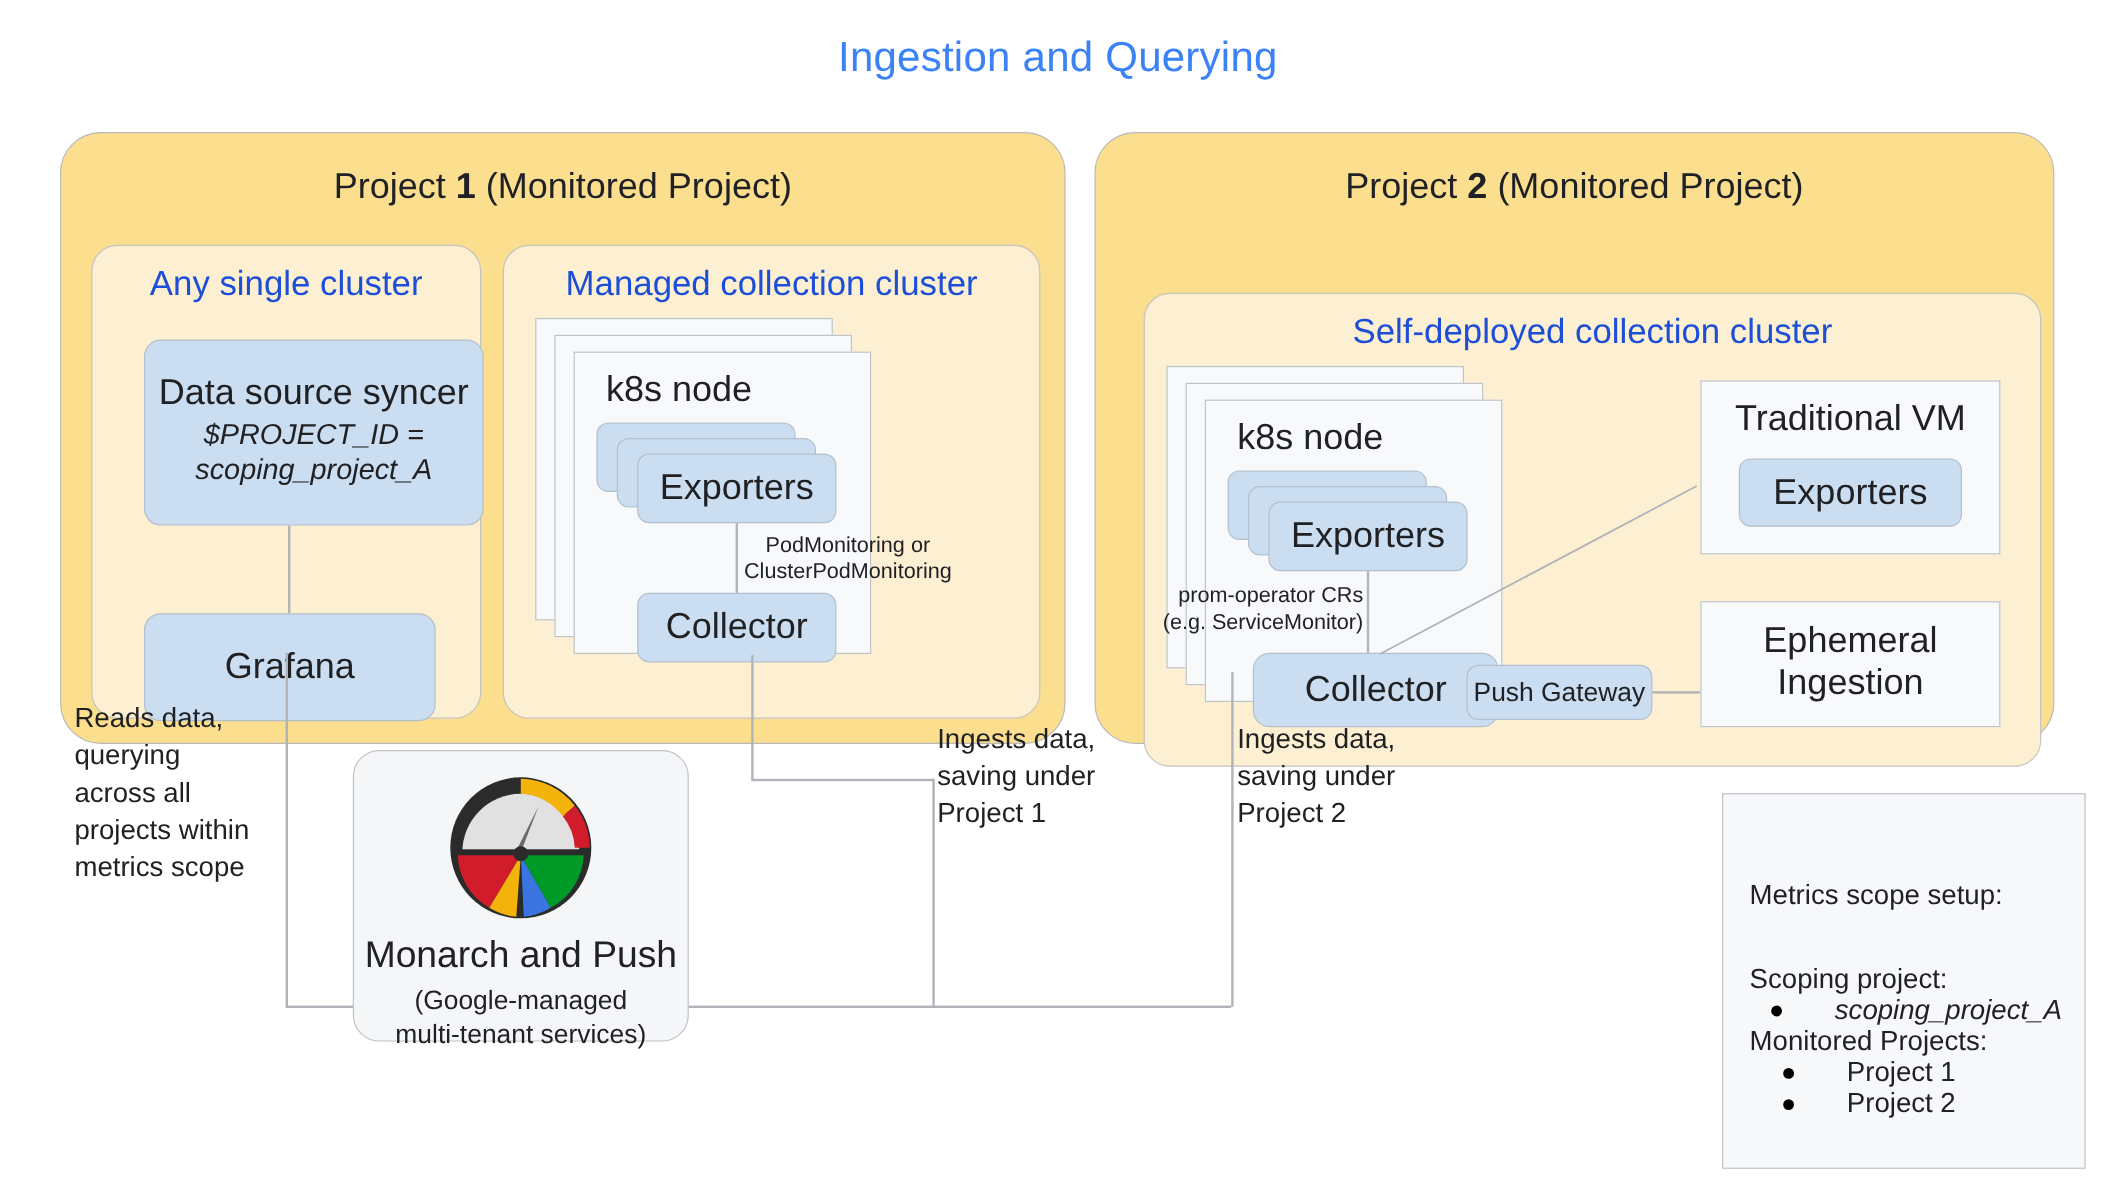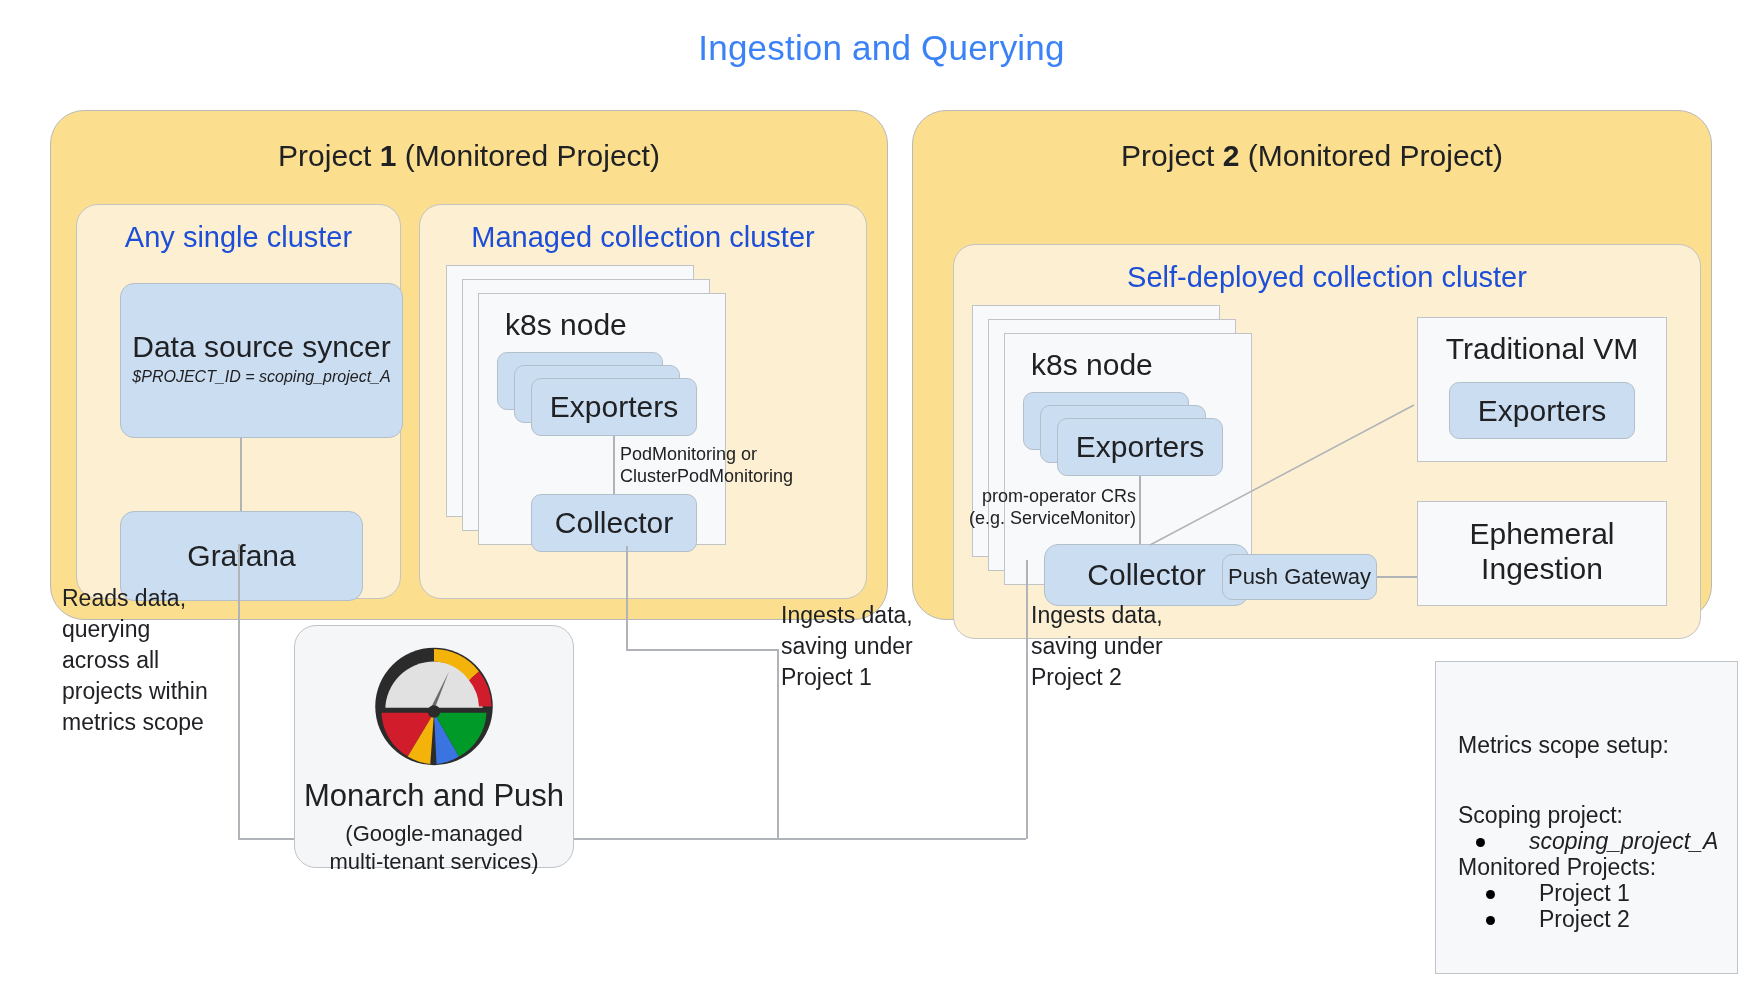--- a/index.html
+++ b/index.html
@@ -60,21 +60,21 @@
   }
   .white-ghost{
     background:#F8F9FB;border:1.5px solid #c0c3c7;
   }
 
   
   #data-source-syncer{
     flex-direction:column;padding:6px 8px 10px;
   }
   #data-source-syncer .main{font-size:30px;line-height:1.14;}
-  #data-source-syncer .sub{font-size:16px;font-style:italic;line-height:1.18;margin-top:4px;}
+  #data-source-syncer .sub{font-size:24px;font-style:italic;line-height:1.18;margin-top:4px;}
 
   
   .line{position:absolute;background:#b0b3b7;}
   .line.v{width:1.5px;}
   .line.h{height:1.5px;}
 
   
   .annot{
     position:absolute;font-size:18px;line-height:1.24;color:#202124;white-space:pre-line;
   }
@@ -149,21 +149,21 @@
 
       <div class="abs white-card" id="p1-k8s-node" style="left:58px;top:88px;width:248px;height:252px;">
         <div class="card-title">k8s node</div>
       </div>
 
       <div class="abs blue-ghost" style="left:77px;top:147px;width:166px;height:58px;"></div>
       <div class="abs blue-ghost" style="left:94px;top:160px;width:166px;height:58px;"></div>
       <div class="abs blue-box" id="p1-exporters" style="left:111px;top:173px;width:166px;height:58px;">Exporters</div>
 
       <div class="abs line v" style="left:193px;top:231px;height:58px;"></div>
-      <div class="annot" style="left:200px;top:238px;">PodMonitoring or
+      <div class="annot" style="left:200px;top:238px;text-align:center;">PodMonitoring or
 ClusterPodMonitoring</div>
 
       <div class="abs blue-box" id="p1-collector" style="left:111px;top:289px;width:166px;height:58px;">Collector</div>
     </div>
   </div>
 
   <div class="abs project-panel" id="project-2-panel" style="left:912px;top:110px;width:800px;height:510px;">
     <div class="project-title">
       <span>Project </span><b>2</b><span> (Monitored Project)</span>
     </div>

